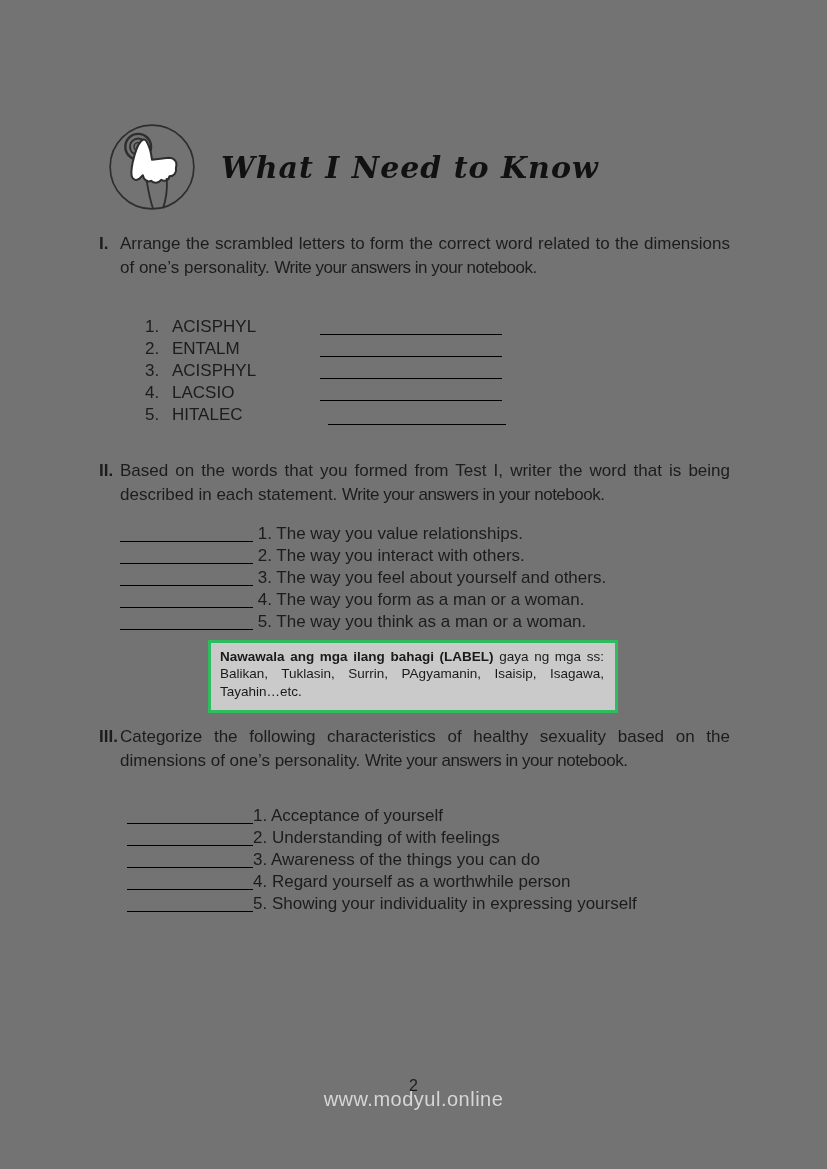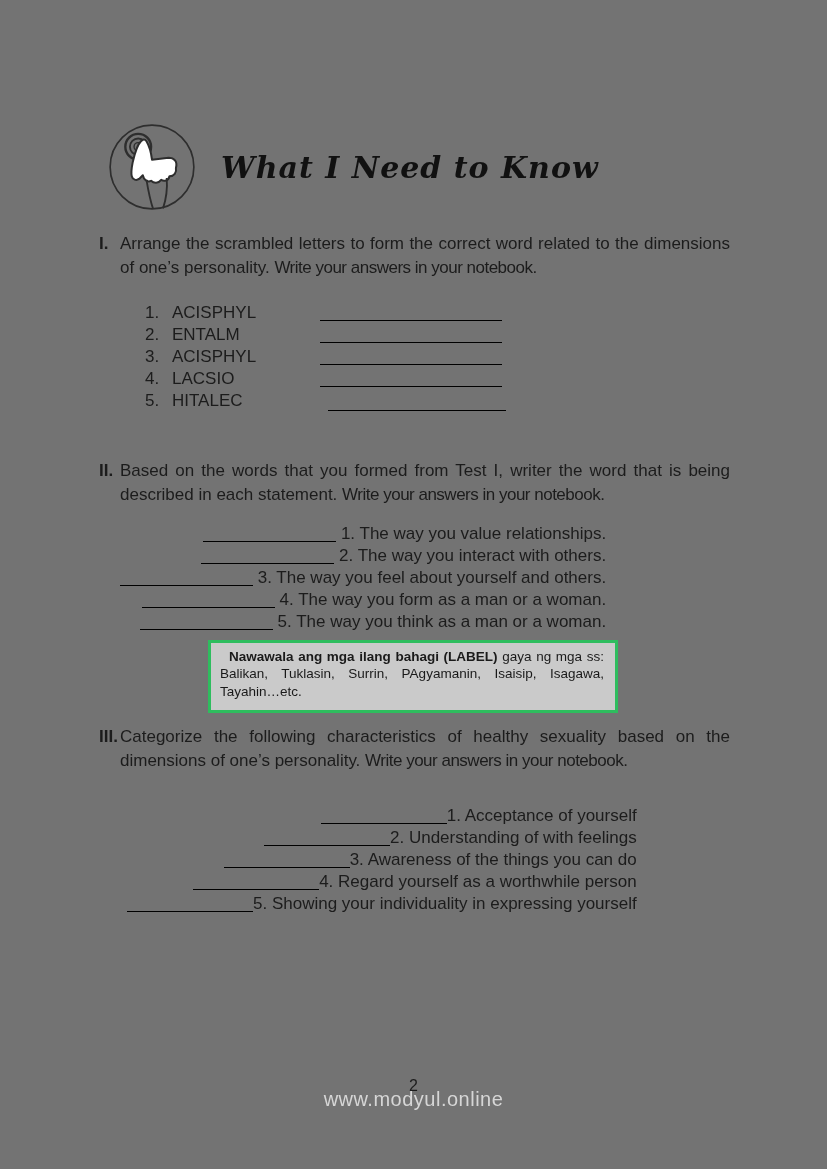--- a/index.html
+++ b/index.html
@@ -18,41 +18,41 @@
   .instruction{
     position:absolute;left:99px;width:610px;padding-left:21px;
     font-size:17px;line-height:23.5px;text-align:justify;color:#1c1c1c;
   }
   .instruction .numeral{position:absolute;left:0;top:0;font-weight:bold;}
   .narrow{font-size:17px;letter-spacing:-0.5px;font-stretch:condensed;}
   #inst1{top:232px;}
   #inst2{top:459px;}
   #inst3{top:725px;}
   
-  .scramble{position:absolute;left:145px;top:302px;font-size:17px;}
+  .scramble{position:absolute;left:145px;top:316px;font-size:17px;}
   .s-row{position:relative;height:22px;line-height:22px;}
   .s-num{display:inline-block;width:27px;}
   .blank{border-bottom:1.5px solid #000;}
   .blank-a{position:absolute;left:175px;bottom:3px;width:182px;height:1px;}
   .s-row:nth-child(5) .blank-a{left:183px;width:178px;bottom:1px;}
   
   .stmts{position:absolute;font-size:17px;}
   #match{left:120px;top:523px;}
   #cat{left:127px;top:805px;}
-  .m-row{height:22px;line-height:22px;white-space:nowrap;text-align:right;}
+  .m-row{height:22px;line-height:22px;white-space:nowrap;}
   .blank-b{display:inline-block;width:133px;height:12px;vertical-align:-3px;}
   .blank-c{display:inline-block;width:126px;height:12px;vertical-align:-3px;}
   
   .note-box{
     position:absolute;left:208px;top:640px;width:410px;height:73px;
     box-sizing:border-box;border:3.5px solid #2ebd5e;background:#cacaca;
     padding:5px 11px 8px 9px;font-size:13.5px;line-height:17.4px;
     text-align:justify;color:#1a1a1a;
   }
-  .note-box strong{font-weight:bold;margin-left:9px;}
+  .note-box strong{font-weight:bold;}
   
   .page-number{position:absolute;left:0;top:1077px;width:827px;text-align:center;font-size:16px;color:#1c1c1c;}
   .watermark{
     position:absolute;left:0;top:1088px;width:827px;text-align:center;
     font-size:20px;color:#d6d6d6;letter-spacing:0.5px;
   }
 </style>
 </head>
 <body>
 

